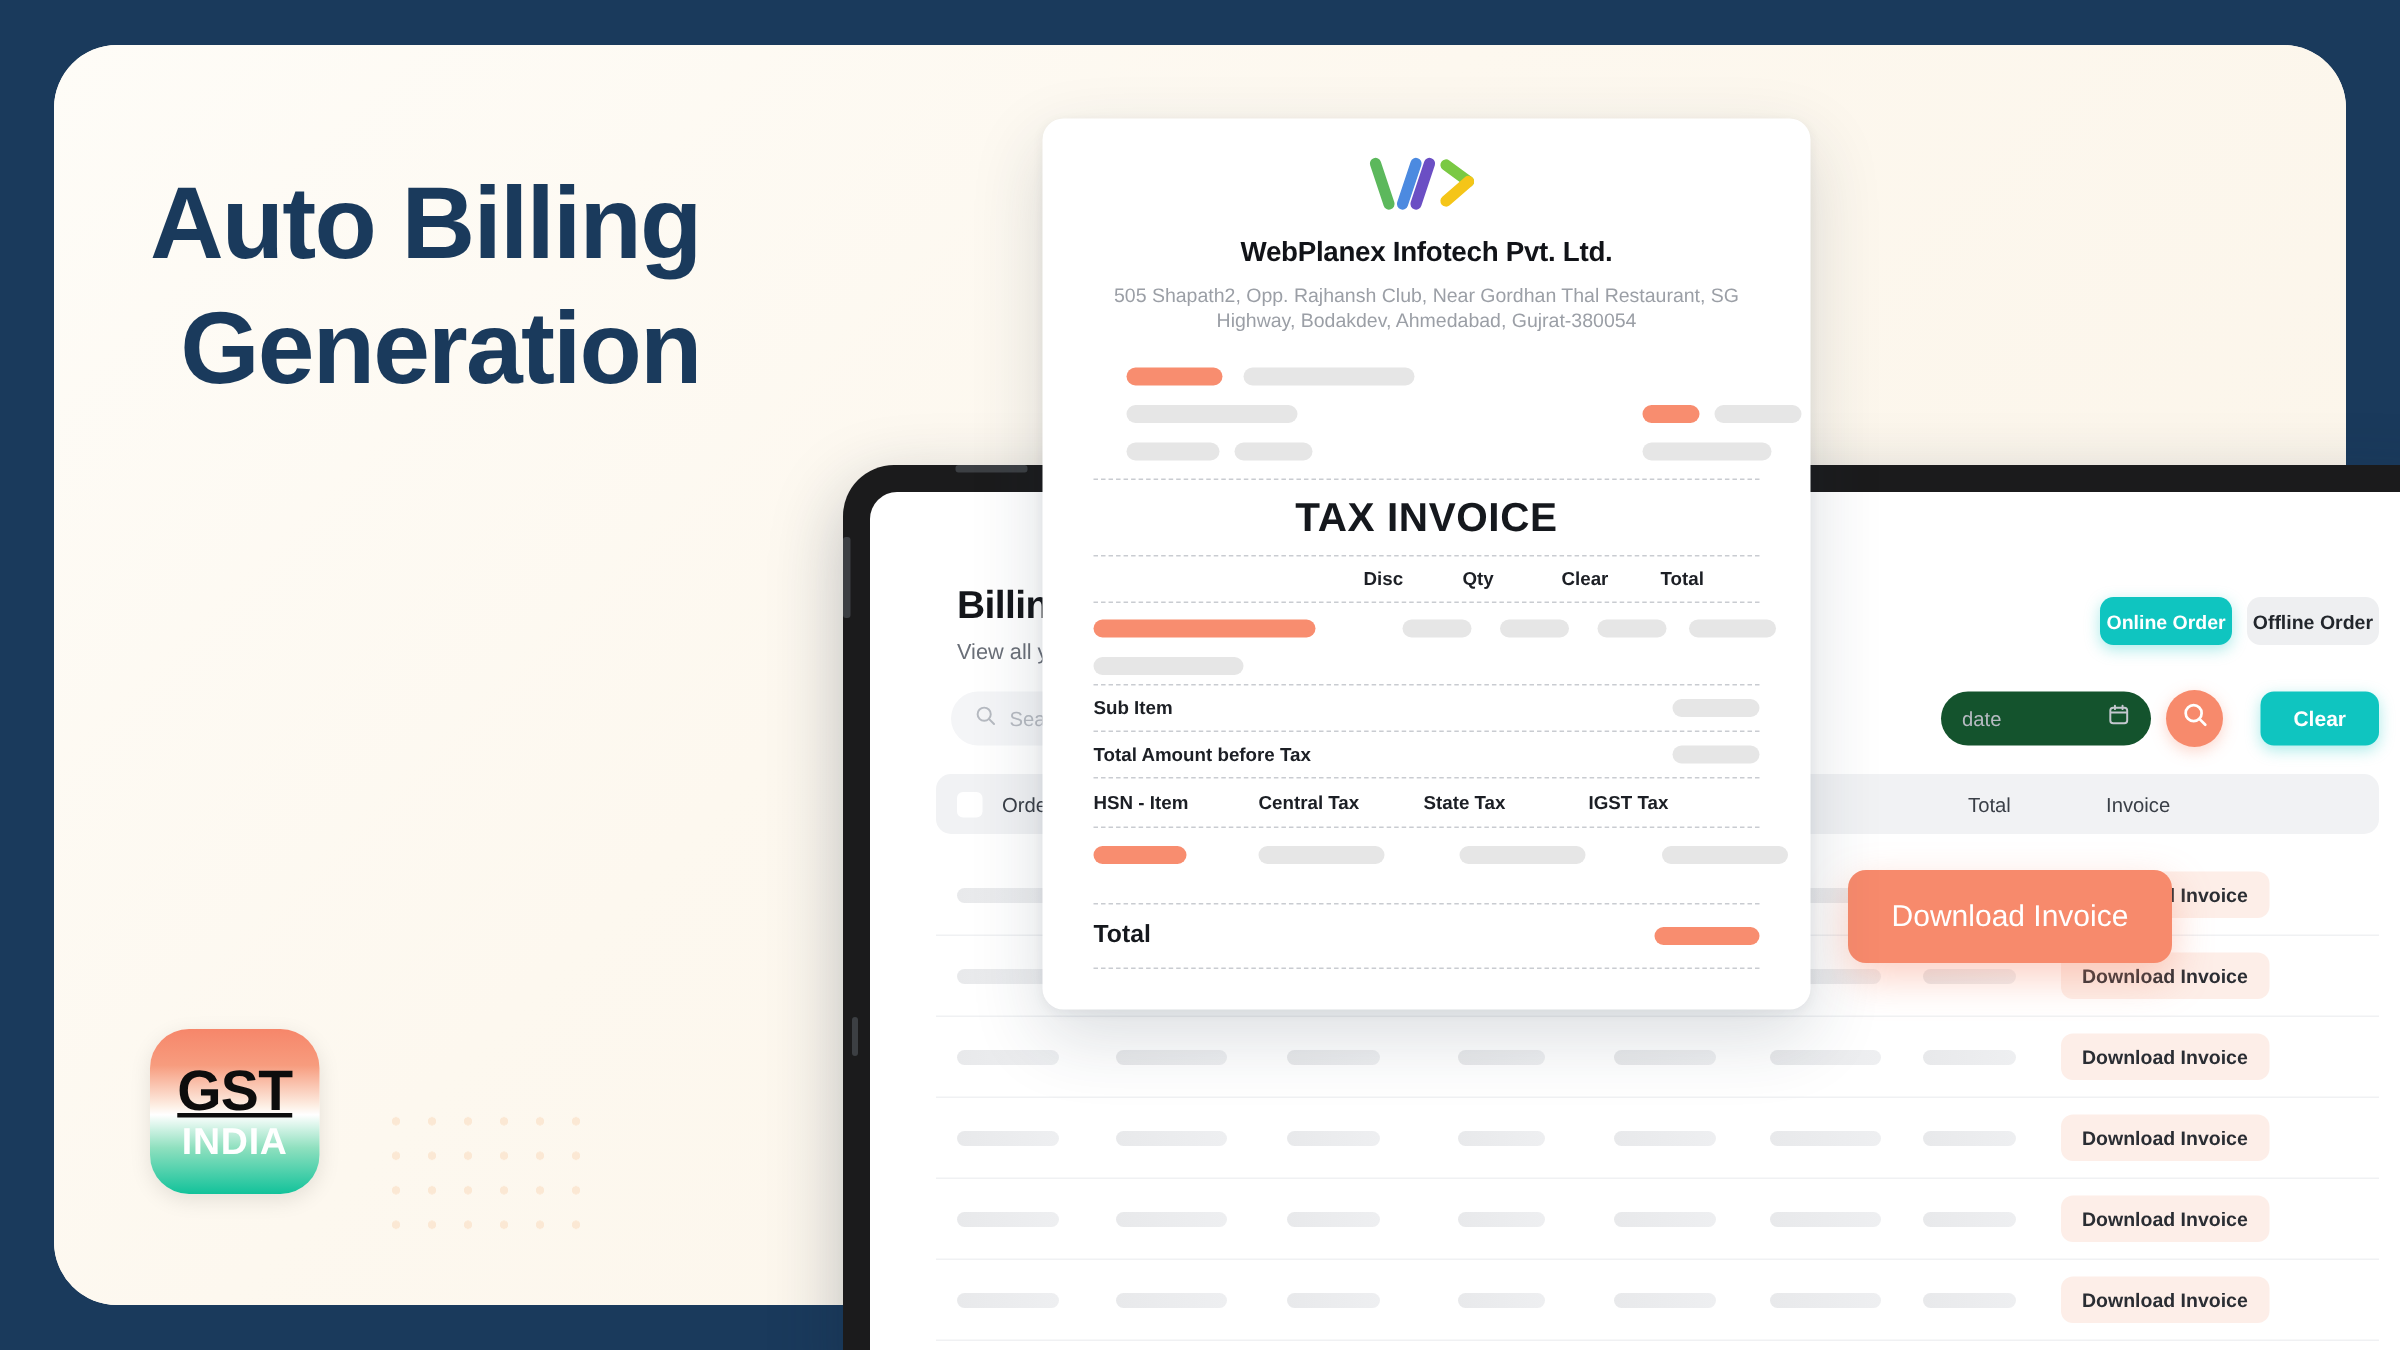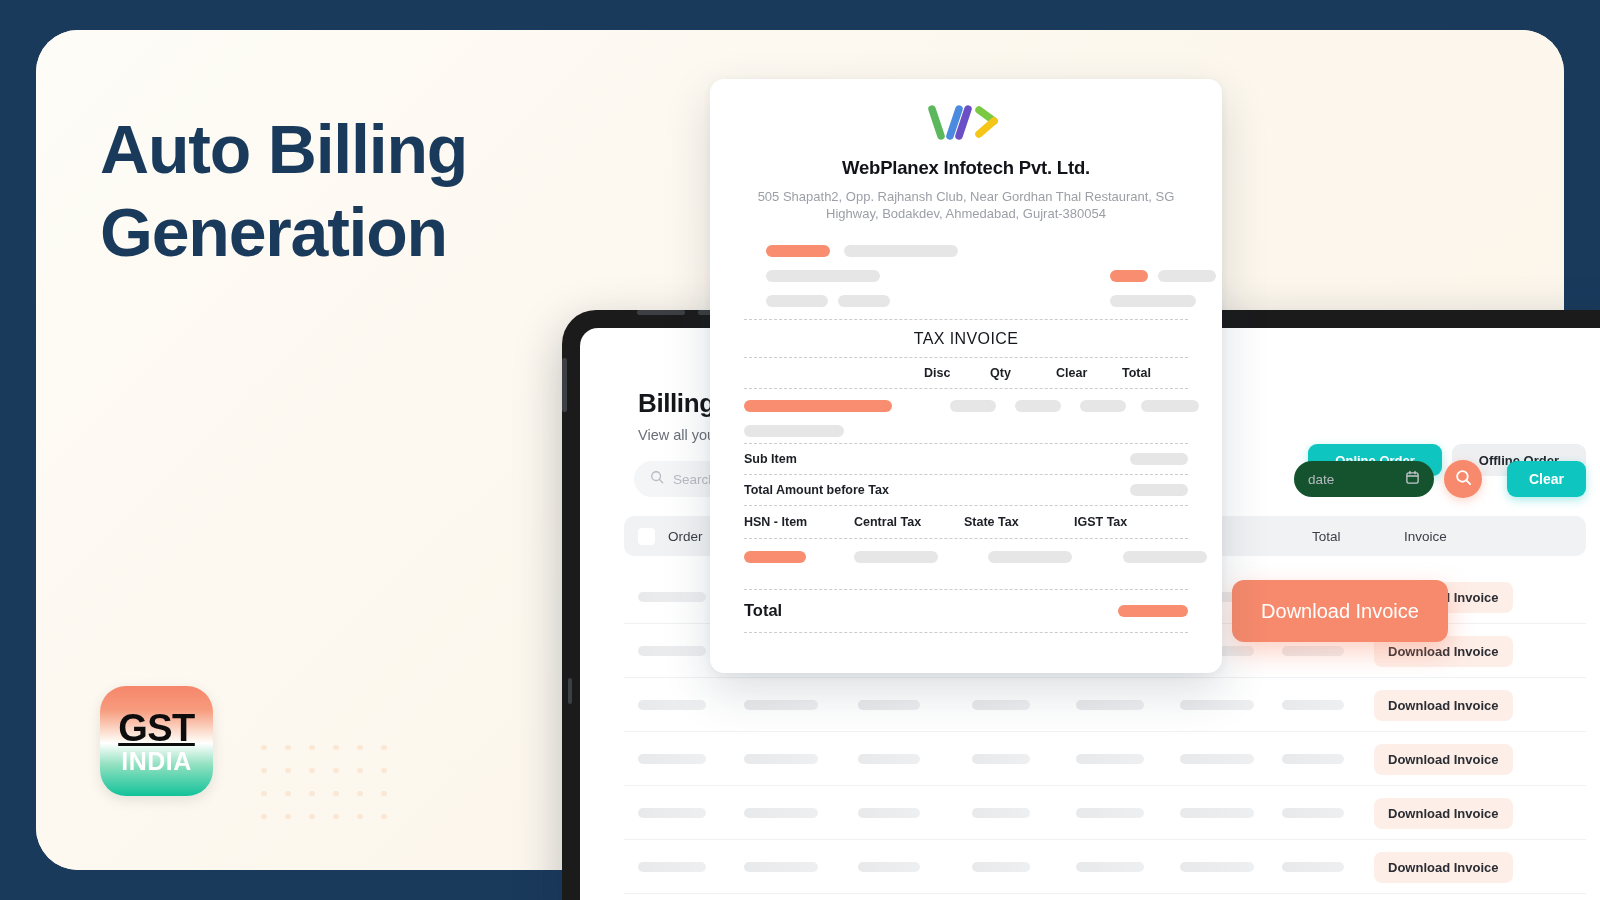--- a/index.html
+++ b/index.html
@@ -37,21 +37,21 @@
   #headline {
     position: absolute;
     left: 100px; top: 108px;
     z-index: 6;
     color: #1a3a5c;
     font-weight: 800;
     font-size: 68px;
     line-height: 1.22;
     letter-spacing: -1.2px;
   }
-  #headline .l2 { display: block; }
+  #headline .l2 { display: block; text-align: right; }
 
   
   #gst-badge {
     position: absolute;
     left: 100px; top: 686px;
     width: 113px; height: 110px;
     border-radius: 26px;
     z-index: 6;
     background: linear-gradient(180deg,
         #f6866a 0%,
@@ -136,23 +136,22 @@
   }
   #dash-search .ph { font-size: 13.5px; color: #b6bac1; }
 
   #order-toggle {
     position: absolute; right: 44px; top: 70px;
     display: flex; gap: 10px;
   }
   .ord-btn {
     height: 32px; border-radius: 9px;
     display: flex; align-items: center; justify-content: center;
-    padding: 0 27px; font-size: 13px; font-weight: 700;
+    padding: 0 4px; font-size: 13px; font-weight: 700;
     white-space: nowrap;
-    margin-top: 46px;
   }
   .ord-btn.on  { background: #0fc5c0; color: #fff; box-shadow: 0 3px 10px rgba(15,197,192,.35); }
   .ord-btn.off { background: #eeeff1; color: #22262c; }
 
   #date-field {
     position: absolute; right: 196px; top: 133px;
     width: 140px; height: 36px;
     background: #14532d; border-radius: 18px;
     display: flex; align-items: center; justify-content: space-between;
     padding: 0 14px;
@@ -229,21 +228,21 @@
     z-index: 8;
     display: flex; align-items: center; justify-content: center;
     color: #ffffff; font-size: 20px; font-weight: 500;
     box-shadow: 0 10px 26px rgba(247,138,108,.40);
     white-space: nowrap;
   }
 
   
   #invoice {
     position: absolute;
-    left: 710px; top: 79px;
+    left: 695px; top: 79px;
     width: 512px; height: 594px;
     background: #ffffff;
     border-radius: 14px;
     z-index: 9;
     box-shadow: 0 18px 48px rgba(30,50,70,.16), 0 2px 8px rgba(30,50,70,.06);
     padding: 0 34px;
   }
   #inv-logo {
     display: flex; justify-content: center;
     padding-top: 22px;
@@ -261,21 +260,21 @@
   }
 
   
   #inv-meta { margin-top: 22px; position: relative; height: 74px; }
   .sk { height: 12px; border-radius: 7px; background: #e6e6e6; position: absolute; }
   .sk.o { background: #f88d6f; }
 
   .dashline { border-top: 1.4px dashed #c9ccd1; }
 
   #tax-invoice-title {
-    text-align: center; font-size: 16px; font-weight: 400;
+    text-align: center; font-size: 27px; font-weight: 700;
     color: #15181d; letter-spacing: .4px;
     padding: 10px 0 9px;
   }
 
   .inv-cols {
     display: flex; align-items: center;
     font-size: 12.5px; font-weight: 700; color: #1c1f25;
     height: 30px;
   }
   .inv-cols .sp { flex: 1 1 auto; }

